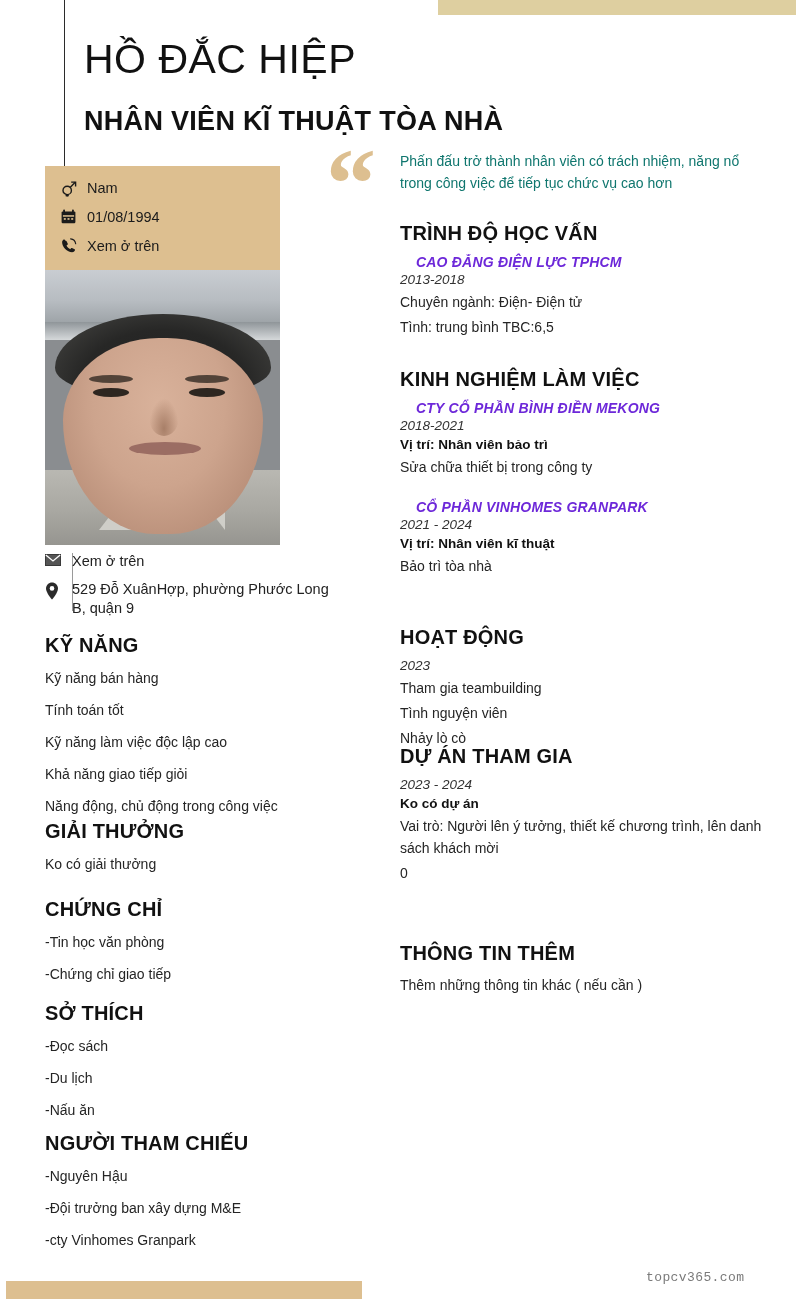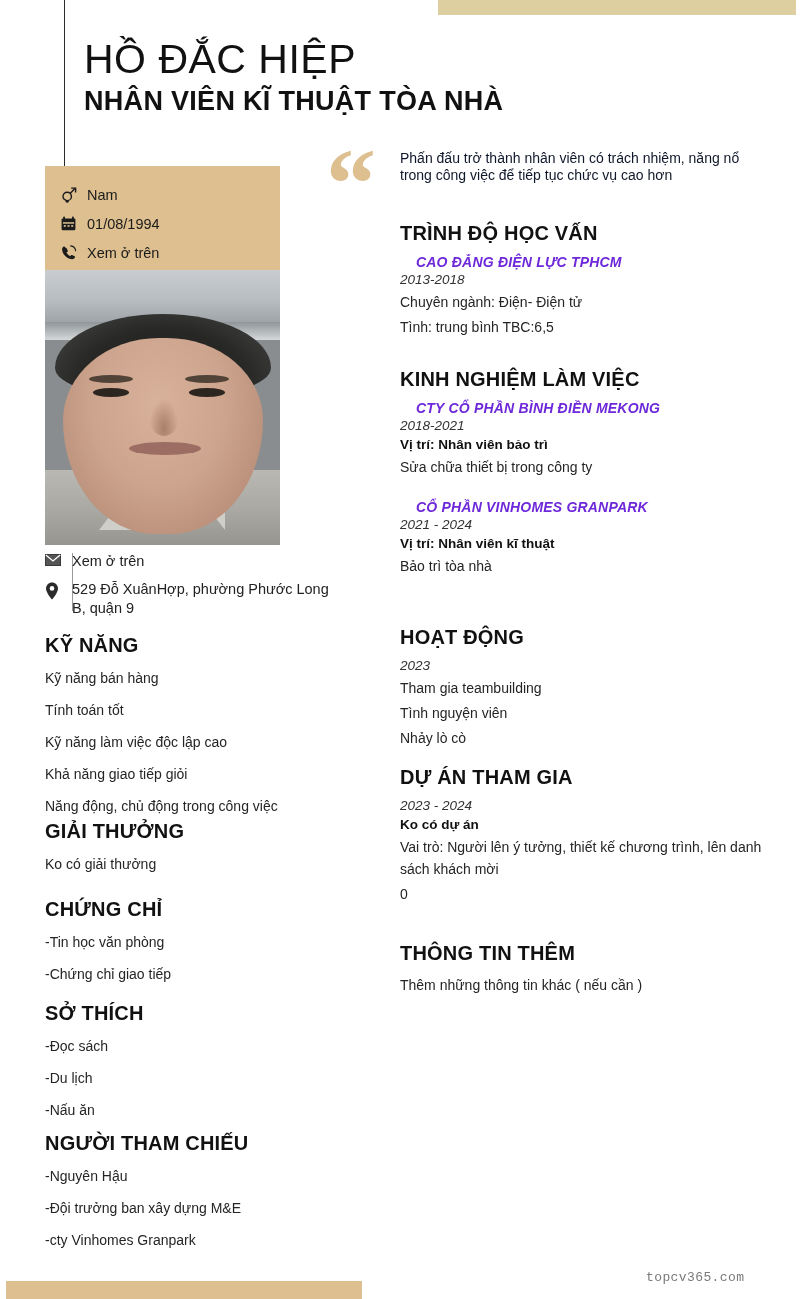--- a/index.html
+++ b/index.html
@@ -51,41 +51,41 @@
     left: 84px; top: 38px;
     font-size: 41px;
     font-weight: normal;
     letter-spacing: 0.5px;
     line-height: 1.05;
     color: #111111;
     white-space: nowrap;
   }
   .role {
     position: absolute;
-    left: 84px; top: 86px;
+    left: 84px; top: 106px;
     font-size: 27px;
     font-weight: bold;
     letter-spacing: 0.3px;
     color: #111111;
     white-space: nowrap;
     text-align: center;
   }
 
   
   .infobox {
     position: absolute;
     left: 45px; top: 166px;
     width: 235px; height: 104px;
     background: #ddbf90;
     box-sizing: border-box;
     padding: 14px 0 0 16px;
   }
   .inforow {
     display: flex;
-    align-items: center;
+    align-items: flex-start;
     height: 29px;
     font-size: 14.5px;
     color: #1b1b1b;
   }
   .inforow .ico {
     width: 26px;
     flex: 0 0 26px;
     display: flex;
     align-items: center;
   }
@@ -226,22 +226,22 @@
     font-family: "Liberation Serif", "DejaVu Serif", serif;
     color: #ddbf90;
     font-weight: bold;
     user-select: none;
   }
   .summary {
     position: absolute;
     left: 400px; top: 150px;
     width: 360px;
     font-size: 14px;
-    line-height: 17px;
-    color: #0f172a;
+    line-height: 22px;
+    color: #0f766e;
   }
   .sec-right {
     position: absolute;
     left: 400px;
     width: 365px;
   }
   .sec-right h2.sec-title { margin-bottom: 9px; }
   .org {
     margin: 0 0 2px 16px;
     font-size: 14px;
@@ -427,21 +427,21 @@
   </div>
 
   <div class="sec-right" style="top:618px">
     <h2 class="sec-title">HOẠT ĐỘNG</h2>
     <p class="yr">2023</p>
     <p class="desc">Tham gia teambuilding</p>
     <p class="desc">Tình nguyện viên</p>
     <p class="desc">Nhảy lò cò</p>
   </div>
 
-  <div class="sec-right" style="top:758px">
+  <div class="sec-right" style="top:737px">
     <h2 class="sec-title">DỰ ÁN THAM GIA</h2>
     <p class="yr">2023 - 2024</p>
     <p class="pos">Ko có dự án</p>
     <p class="desc">Vai trò: Người lên ý tưởng, thiết kế chương trình, lên danh sách khách mời</p>
     <p class="desc">0</p>
   </div>
 
   <div class="sec-right" style="top:934px">
     <h2 class="sec-title">THÔNG TIN THÊM</h2>
     <p class="desc">Thêm những thông tin khác ( nếu cần )</p>

